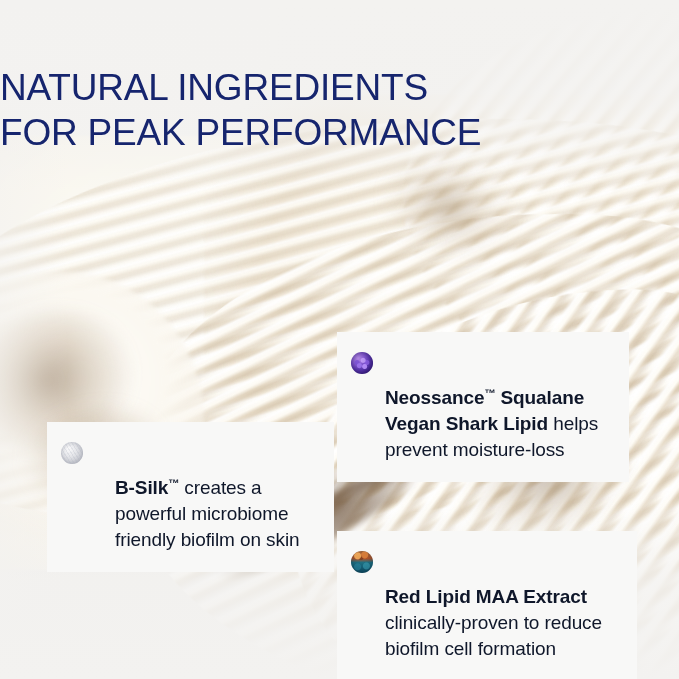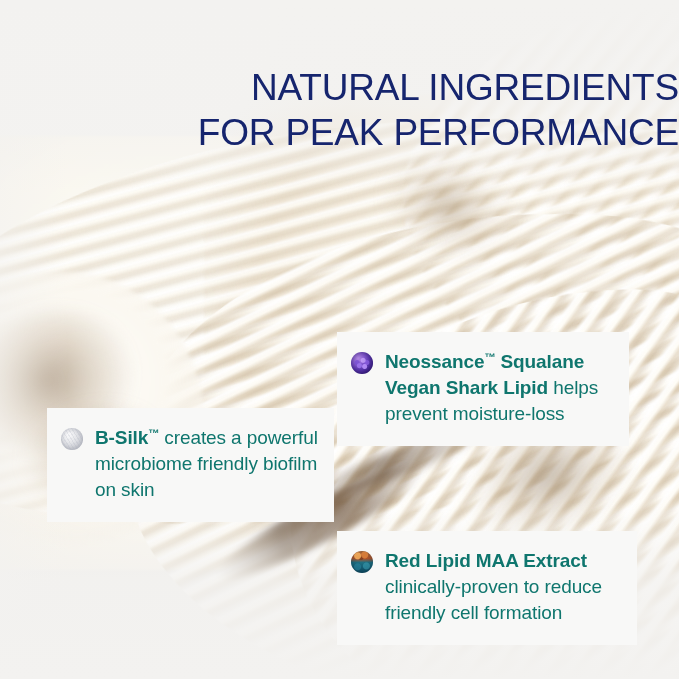--- a/index.html
+++ b/index.html
@@ -240,21 +240,21 @@
     height: 100%;
     background: linear-gradient(to right, rgba(243,242,240,0.55) 0%, rgba(243,242,240,0) 100%);
   }
 
   
   .headline {
     position: absolute;
     left: 0;
     top: 40px;
     width: 100%;
-    text-align: right;
+    text-align: left;
     color: #16256e;
     font-family: "Liberation Sans", sans-serif;
     font-size: 37px;
     line-height: 45px;
     letter-spacing: -0.2px;
     font-weight: 400;
     white-space: pre-line;
   }
 
   
@@ -314,47 +314,49 @@
     inset: 0;
     background:
       radial-gradient(circle at 30% 22%, rgba(240,170,90,0.9) 0 3px, rgba(0,0,0,0) 4px),
       radial-gradient(circle at 62% 18%, rgba(220,130,60,0.85) 0 3px, rgba(0,0,0,0) 4px),
       radial-gradient(circle at 46% 30%, rgba(120,60,30,0.75) 0 2px, rgba(0,0,0,0) 3px),
       radial-gradient(circle at 70% 68%, rgba(60,160,180,0.55) 0 3px, rgba(0,0,0,0) 4px),
       radial-gradient(circle at 30% 72%, rgba(40,130,155,0.6) 0 3px, rgba(0,0,0,0) 4px);
   }
 
   .callout-text {
-    color: #0f766e;
+    color: #0f172a;
     font-family: "Liberation Sans", sans-serif;
     font-size: 19px;
     line-height: 26px;
     letter-spacing: -0.1px;
+    margin-top: 36px;
   }
   .callout-text b {
     font-weight: 700;
   }
   .callout-text sup {
     font-size: 11px;
     vertical-align: super;
     line-height: 0;
   }
 
   
   #callout-neossance {
     left: 337px;
     top: 332px;
     width: 292px;
     padding: 17px 10px 19px 14px;
   }
   #callout-bsilk {
     left: 47px;
-    top: 408px;
+    top: 422px;
     width: 287px;
     padding: 17px 6px 19px 14px;
+    gap: 20px;
   }
   #callout-redalgae {
     left: 337px;
     top: 531px;
     width: 300px;
     padding: 17px 10px 19px 14px;
   }
 </style>
 </head>
 <body>
@@ -396,17 +398,17 @@
   <div class="callout" id="callout-bsilk">
     <span class="callout-icon icon-bsilk"></span>
     <div class="callout-text">
       <b>B-Silk</b><b><sup>™</sup></b><span> creates a powerful microbiome friendly biofilm on skin</span>
     </div>
   </div>
 
   <div class="callout" id="callout-redalgae">
     <span class="callout-icon icon-redalgae"></span>
     <div class="callout-text">
-      <b>Red Lipid MAA Extract</b><span> clinically-proven to reduce friendly cell formation</span>
+      <b>Red Lipid MAA Extract</b><span> clinically-proven to reduce biofilm cell formation</span>
     </div>
   </div>
 
 </div>
 
 </body></html>

